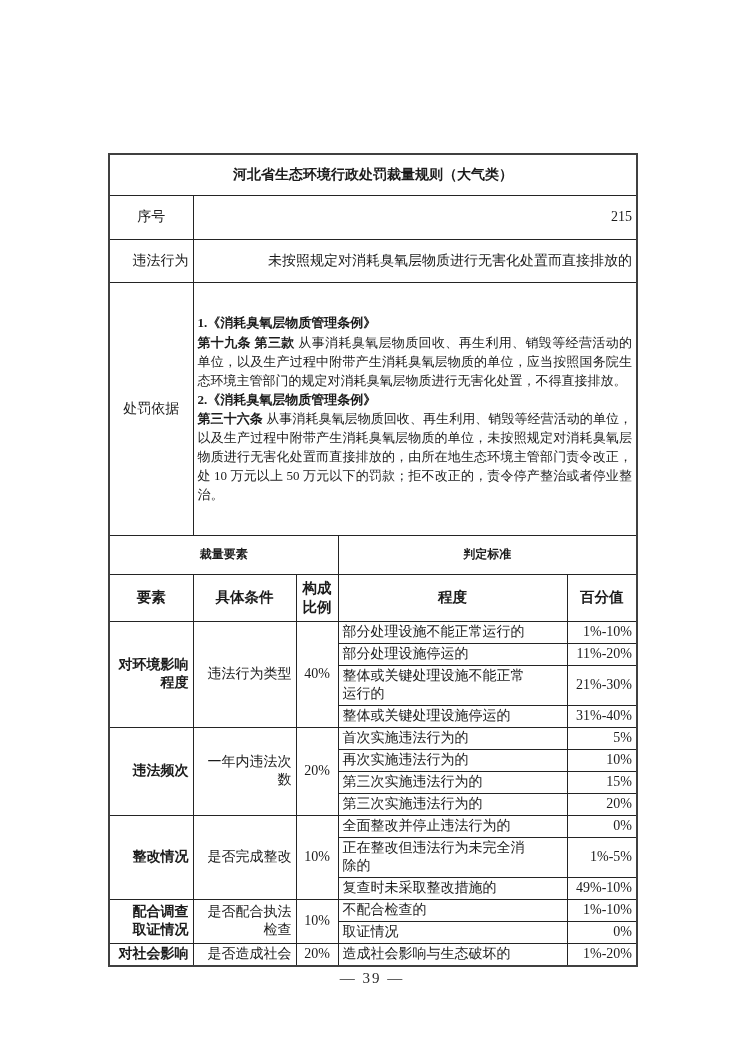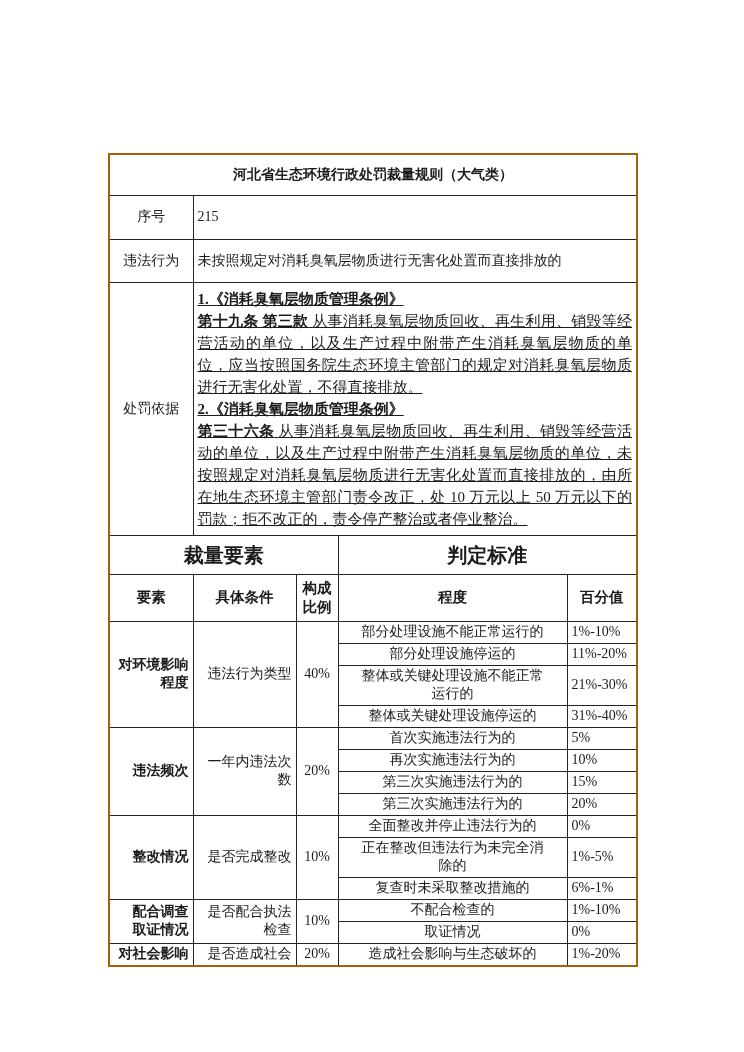--- a/index.html
+++ b/index.html
@@ -12,21 +12,21 @@
     color: #1b1b1b;
     overflow: hidden;
   }
   table.doc {
     position: absolute;
     left: 108px;
     top: 153px;
     width: 528px;
     border-collapse: collapse;
     table-layout: fixed;
-    border: 2px solid #a16207;
+    border: 2px solid #404040;
   }
   table.doc td {
     border: 1px solid #242424;
     padding: 1px 4px;
     line-height: 1.32;
     font-size: 14px;
     vertical-align: middle;
     overflow: hidden;
   }
   td.title-cell {
@@ -37,33 +37,33 @@
     letter-spacing: 0px;
     padding: 2px 0;
   }
   td.lbl {
     text-align: center;
     font-weight: normal;
     font-size: 16px;
     white-space: pre-line;
   }
   tr.r-serial td { height: 41px; }
-  tr.r-illegal td { height: 40px; }
-  td.val-center { text-align: left; font-size: 14px; }
+  tr.r-illegal td { height: 40px; text-align: right; }
+  td.val-center { text-align: right; font-size: 14px; }
   td.val-left { text-align: justify; font-size: 15px; padding: 2px 8px; margin-left: 16px; }
   td.basis-cell { height: 250px; padding: 6px 9px 6px 9px; vertical-align: middle; }
-  .basis-para { text-align: justify; font-size: 15px; line-height: 1.47; text-decoration: underline; }
+  .basis-para { text-align: justify; font-size: 13px; line-height: 1.47; }
   .basis-para + .basis-para { }
   .basis-head { font-weight: bold; }
   .basis-lead { font-weight: bold; }
   tr.group-hdr td {
     height: 36px;
     text-align: center;
     font-weight: bold;
-    font-size: 20px;
+    font-size: 12px;
   }
   tr.col-hdr td {
     height: 44px;
     text-align: center;
     font-weight: bold;
     font-size: 14.5px;
     white-space: pre-line;
   }
   td.factor {
     text-align: right;
@@ -71,27 +71,27 @@
     font-size: 14.5px;
     white-space: pre-line;
   }
   td.cond {
     text-align: right;
     font-size: 14px;
     white-space: pre-line;
   }
   td.ratio { text-align: center; font-size: 13px; margin-left: 17px; }
   td.degree {
-    text-align: center;
+    text-align: left;
     font-size: 14px;
     padding: 2px 6px;
     white-space: pre-line;
     height: 19px;
   }
-  td.percent { text-align: left; font-size: 12.5px; margin-left: 40px; }
+  td.percent { text-align: right; font-size: 12.5px; margin-left: 40px; }
   .footer {
     position: absolute;
     top: 970px;
     left: 0;
     width: 744px;
     text-align: center;
     font-size: 15px;
     letter-spacing: 2px;
     color: #2a2a2a;
   }
@@ -197,21 +197,21 @@
           <td class="degree">全面整改并停止违法行为的</td>
           <td class="percent">0%</td>
         </tr>
         <tr>
           <td class="degree">正在整改但违法行为未完全消
 除的</td>
           <td class="percent">1%-5%</td>
         </tr>
         <tr>
           <td class="degree">复查时未采取整改措施的</td>
-          <td class="percent">6%-1%</td>
+          <td class="percent">49%-10%</td>
         </tr>
         <tr>
           <td class="factor" rowspan="2">配合调查
 取证情况</td>
           <td class="cond" rowspan="2">是否配合执法
 检查</td>
           <td class="ratio" rowspan="2">10%</td>
           <td class="degree">不配合检查的</td>
           <td class="percent">1%-10%</td>
         </tr>
@@ -222,13 +222,14 @@
         <tr>
           <td class="factor">对社会影响</td>
           <td class="cond">是否造成社会</td>
           <td class="ratio">20%</td>
           <td class="degree">造成社会影响与生态破坏的</td>
           <td class="percent">1%-20%</td>
         </tr>
       </tbody>
   </table>
 
+  <div class="footer">— 39 —</div>
 </div>
 
 </body></html>

